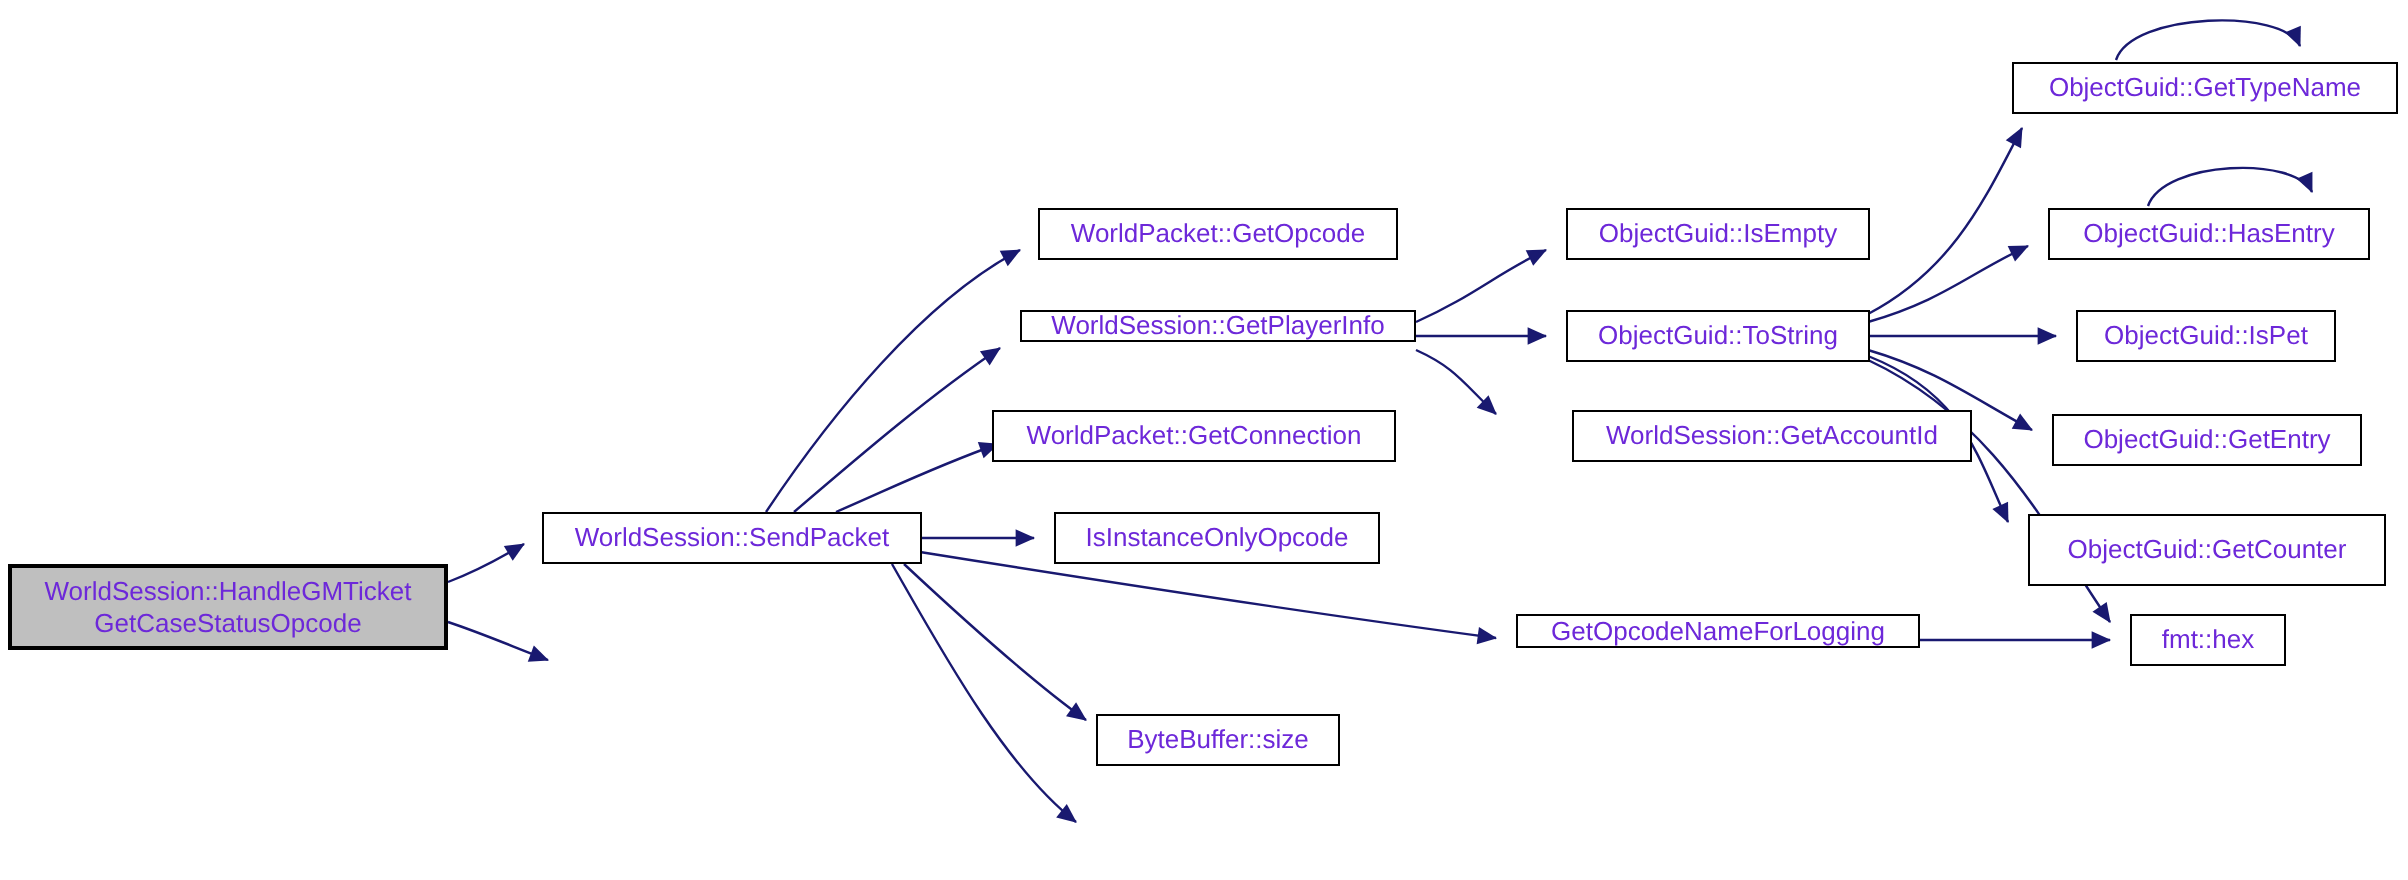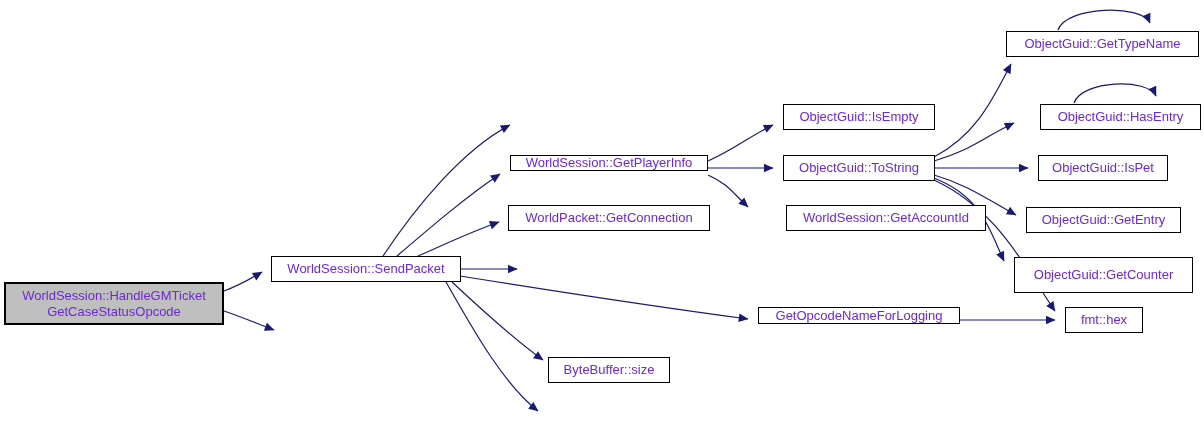--- a/index.html
+++ b/index.html
@@ -73,40 +73,42 @@
     <path class="edge" d="M1058,30 C1066,6 1142,4 1150,23" marker-end="url(#arrow)"></path>
     <path class="edge" d="M1074,103 C1082,80 1148,78 1156,96" marker-end="url(#arrow)"></path>
   </svg>
 
   <div class="node highlight" style="left:4px; top:282px; width:220px; height:43px;">WorldSession::HandleGMTicket
 GetCaseStatusOpcode</div>
 
   <div class="node" style="left:271px; top:256px; width:190px; height:26px;">WorldSession::SendPacket</div>
 
 
+  <div class="node" style="left:519px; top:104px; width:180px; height:26px;">WorldPacket::GetOpcode</div>
 
   <div class="node" style="left:510px; top:155px; width:198px; height:16px;">WorldSession::GetPlayerInfo</div>
 
-  <div class="node" style="left:508px; top:205px; width:202px; height:26px;">WorldPacket::GetConnection</div>
+  <div class="node" style="left:496px; top:205px; width:202px; height:26px;">WorldPacket::GetConnection</div>
 
+  <div class="node" style="left:527px; top:256px; width:163px; height:26px;">IsInstanceOnlyOpcode</div>
 
   <div class="node" style="left:548px; top:357px; width:122px; height:26px;">ByteBuffer::size</div>
 
 
   <div class="node" style="left:783px; top:104px; width:152px; height:26px;">ObjectGuid::IsEmpty</div>
 
   <div class="node" style="left:783px; top:155px; width:152px; height:26px;">ObjectGuid::ToString</div>
 
   <div class="node" style="left:758px; top:205px; width:200px; height:26px;margin-left:28px;">WorldSession::GetAccountId</div>
 
   <div class="node" style="left:758px; top:307px; width:202px; height:17px;">GetOpcodeNameForLogging</div>
 
   <div class="node" style="left:1006px; top:31px; width:193px; height:26px;">ObjectGuid::GetTypeName</div>
 
-  <div class="node" style="left:1024px; top:104px; width:161px; height:26px;margin-left:16px;">ObjectGuid::HasEntry</div>
+  <div class="node" style="left:1024px; top:104px; width:161px; height:26px;">ObjectGuid::HasEntry</div>
 
   <div class="node" style="left:1038px; top:155px; width:130px; height:26px;">ObjectGuid::IsPet</div>
 
   <div class="node" style="left:1026px; top:207px; width:155px; height:26px;">ObjectGuid::GetEntry</div>
 
   <div class="node" style="left:1014px; top:257px; width:179px; height:36px;">ObjectGuid::GetCounter</div>
 
   <div class="node" style="left:1065px; top:307px; width:78px; height:26px;">fmt::hex</div>
 
 </div>

